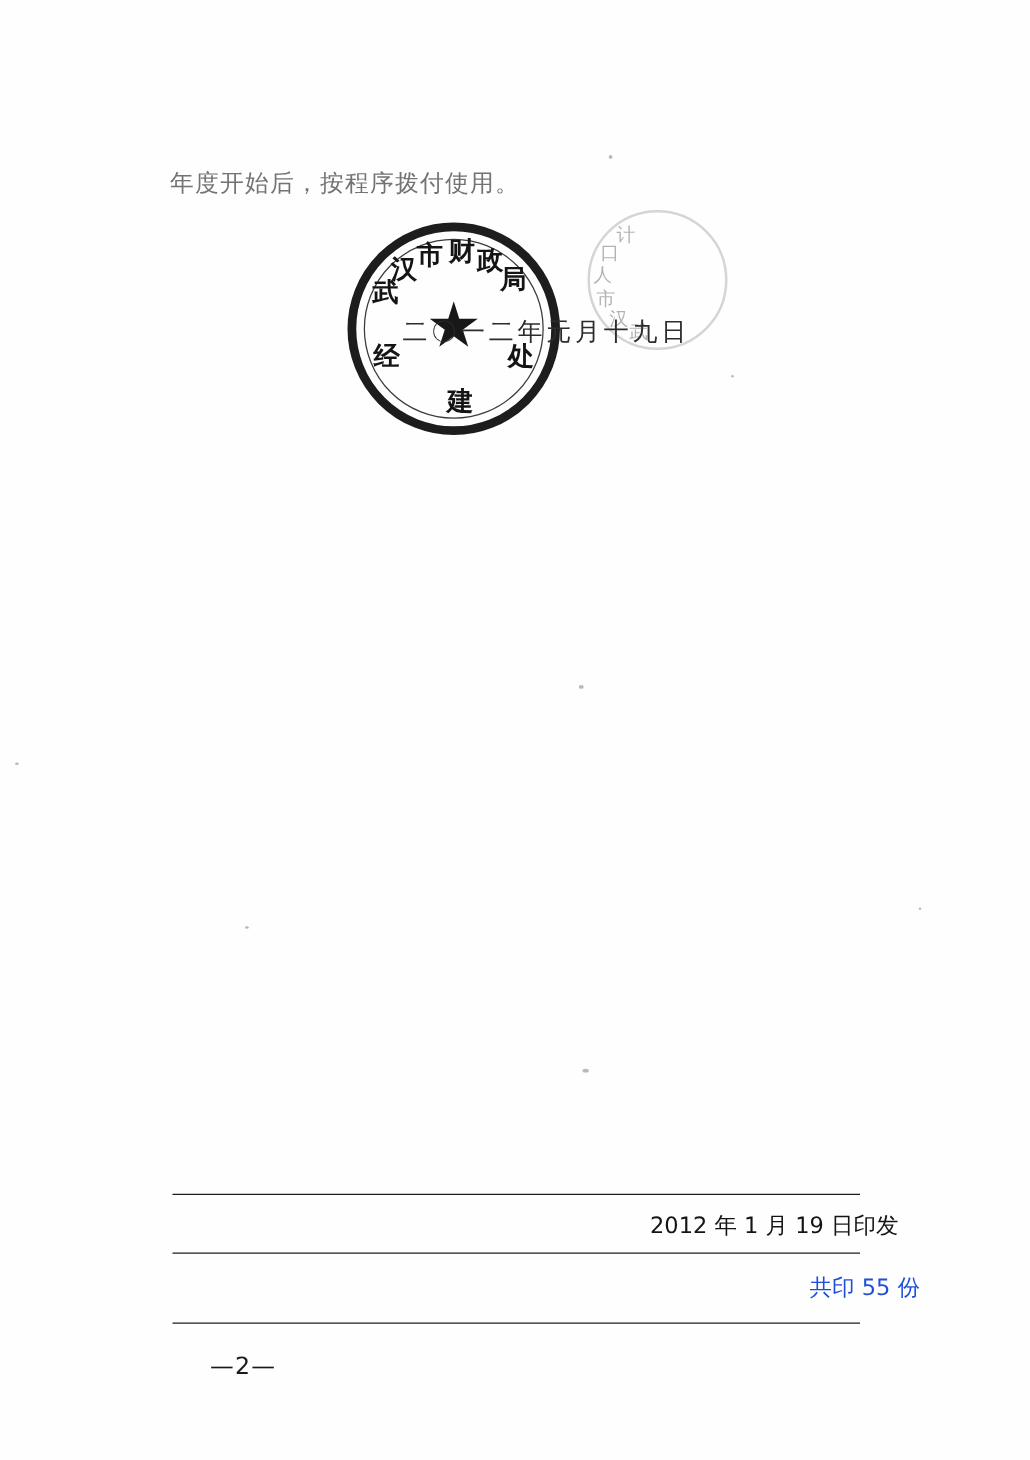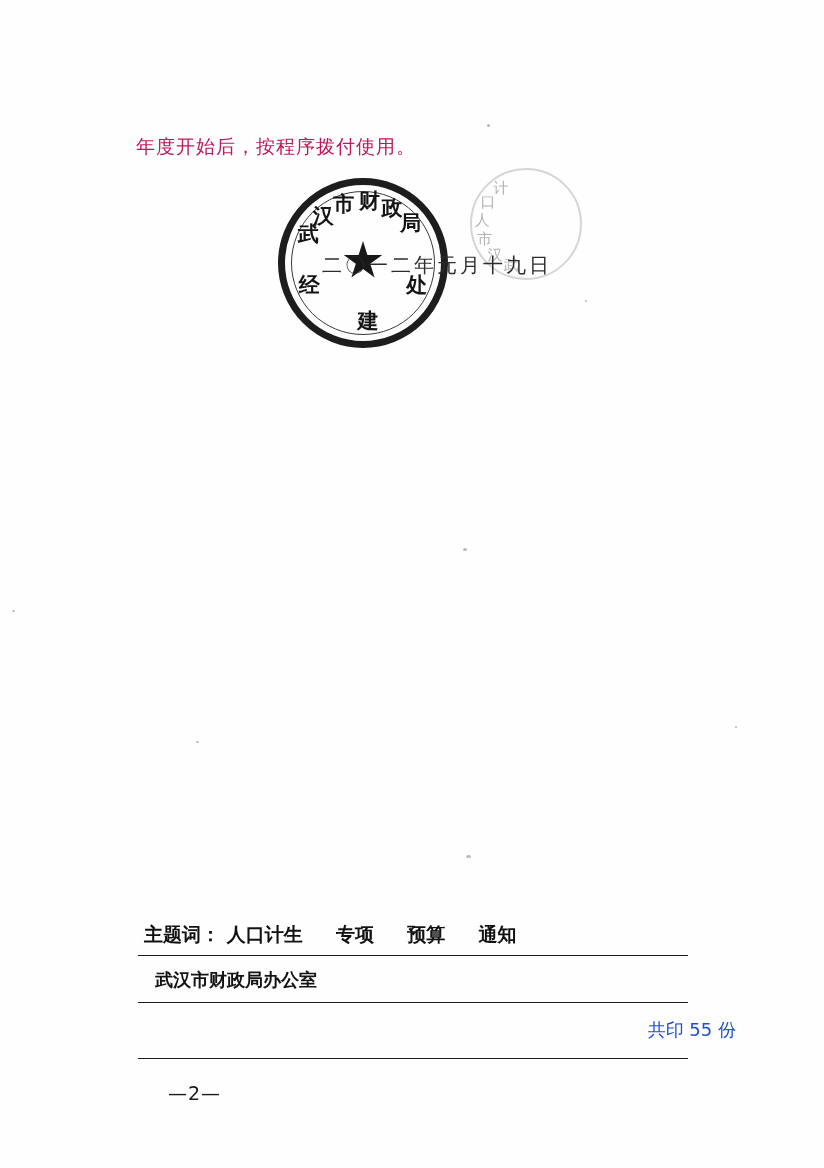--- a/index.html
+++ b/index.html
@@ -25,21 +25,21 @@
     border-radius: 50%;
   }
 
   .body-line {
     position: absolute;
     left: 136px;
     top: 134px;
     font-family: Liberation Mono, monospace;
     font-size: 19px;
     letter-spacing: 1px;
-    color: #be185d;
+    color: #737373;
     white-space: nowrap;
   }
 
   
   .seal {
     position: absolute;
     left: 278px;
     top: 178px;
     width: 170px;
     height: 170px;
@@ -223,30 +223,20 @@
     </div>
     <div class="seal-star"></div>
   </div>
 
   <div class="date-line">二〇一二年元月十九日</div>
 
   <div class="rule r1"></div>
   <div class="rule r2"></div>
   <div class="rule r3"></div>
 
-  <div class="keywords">
-    <span>主题词：</span>
-    <span>人口计生</span>
-    <span class="kw-gap"></span>
-    <span>专项</span>
-    <span class="kw-gap"></span>
-    <span>预算</span>
-    <span class="kw-gap"></span>
-    <span>通知</span>
-  </div>
-
-  <div class="issuer">武汉市财政局办公室</div>
+
+  <div class="issue-date">2012 年 1 月 19 日印发</div>
 
   <div class="copies">共印 55 份</div>
 
   <div class="page-number">—2—</div>
 
 </div>
 
 </body></html>

